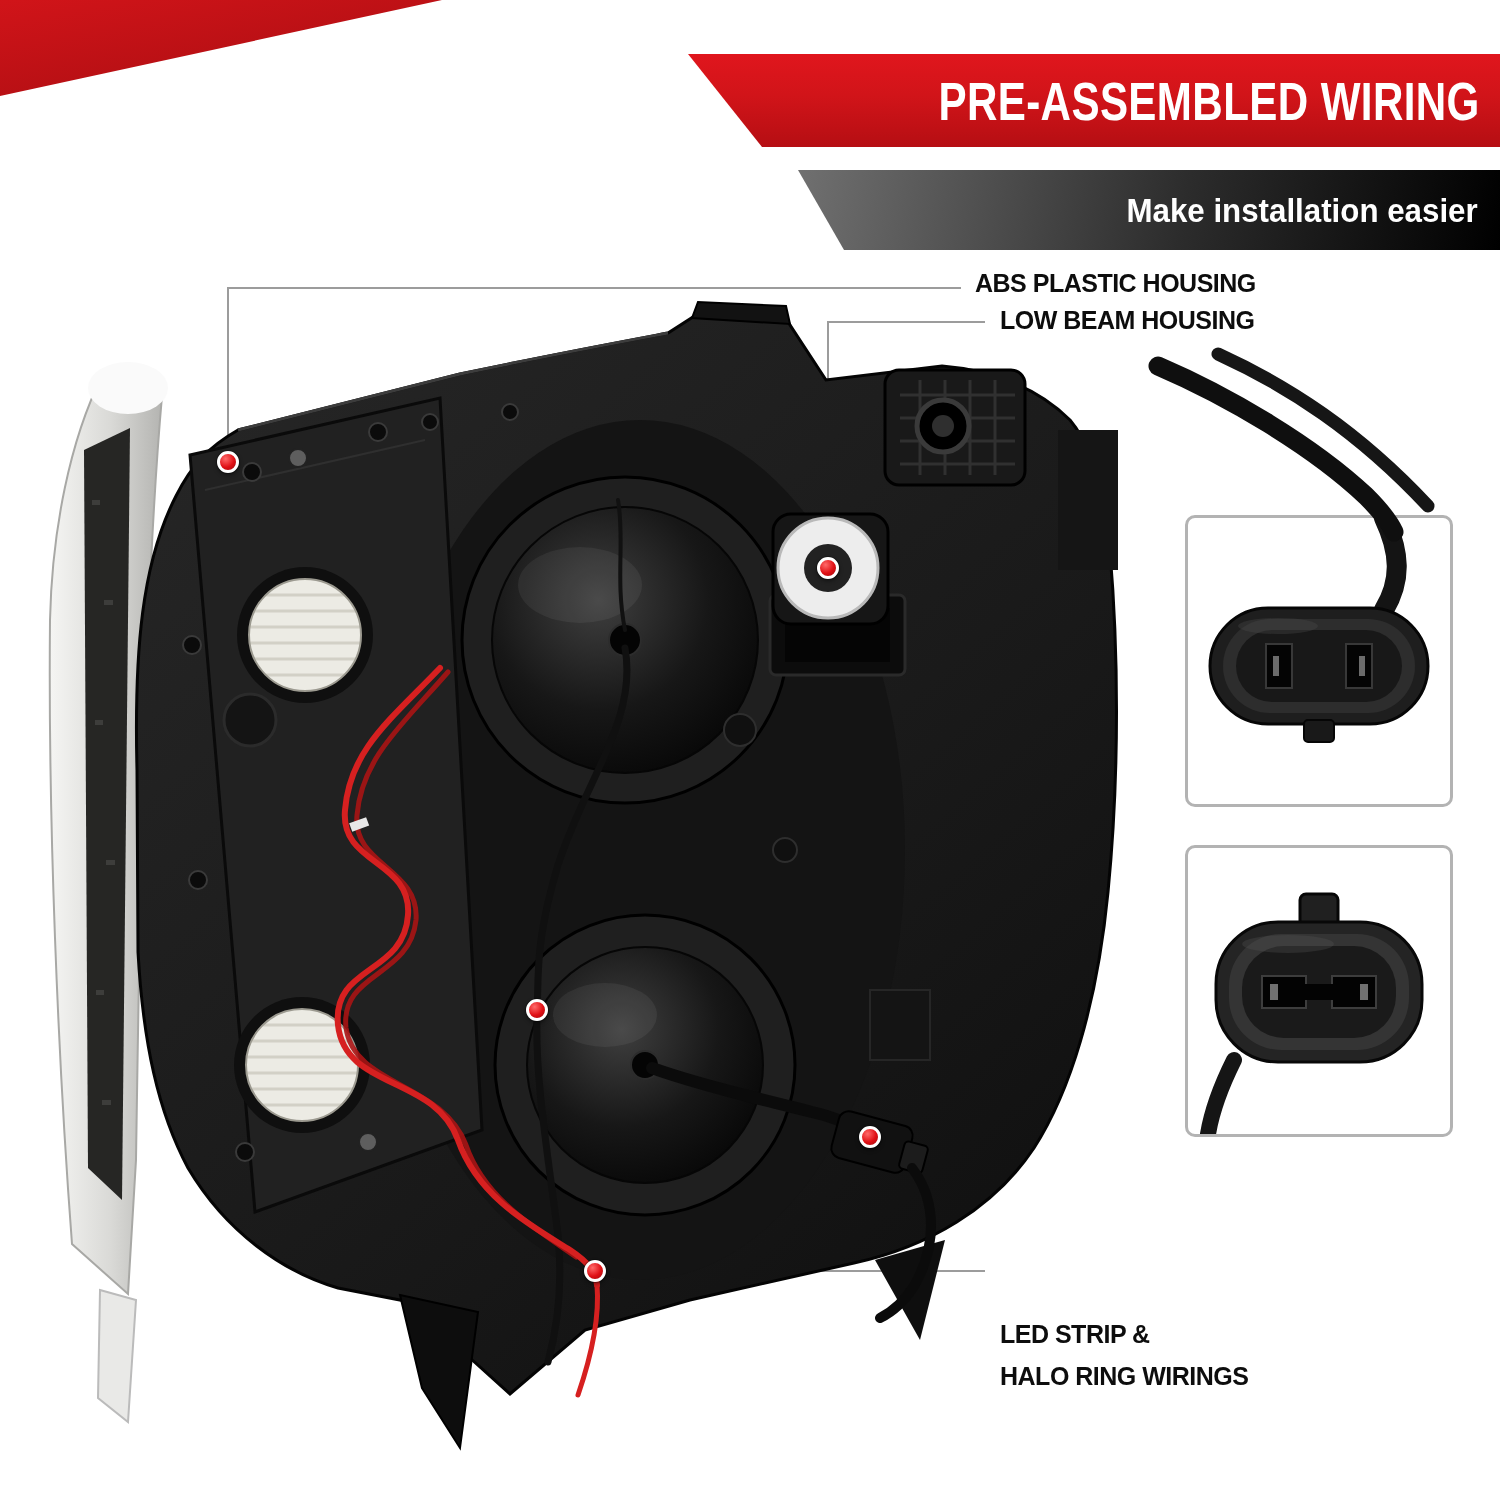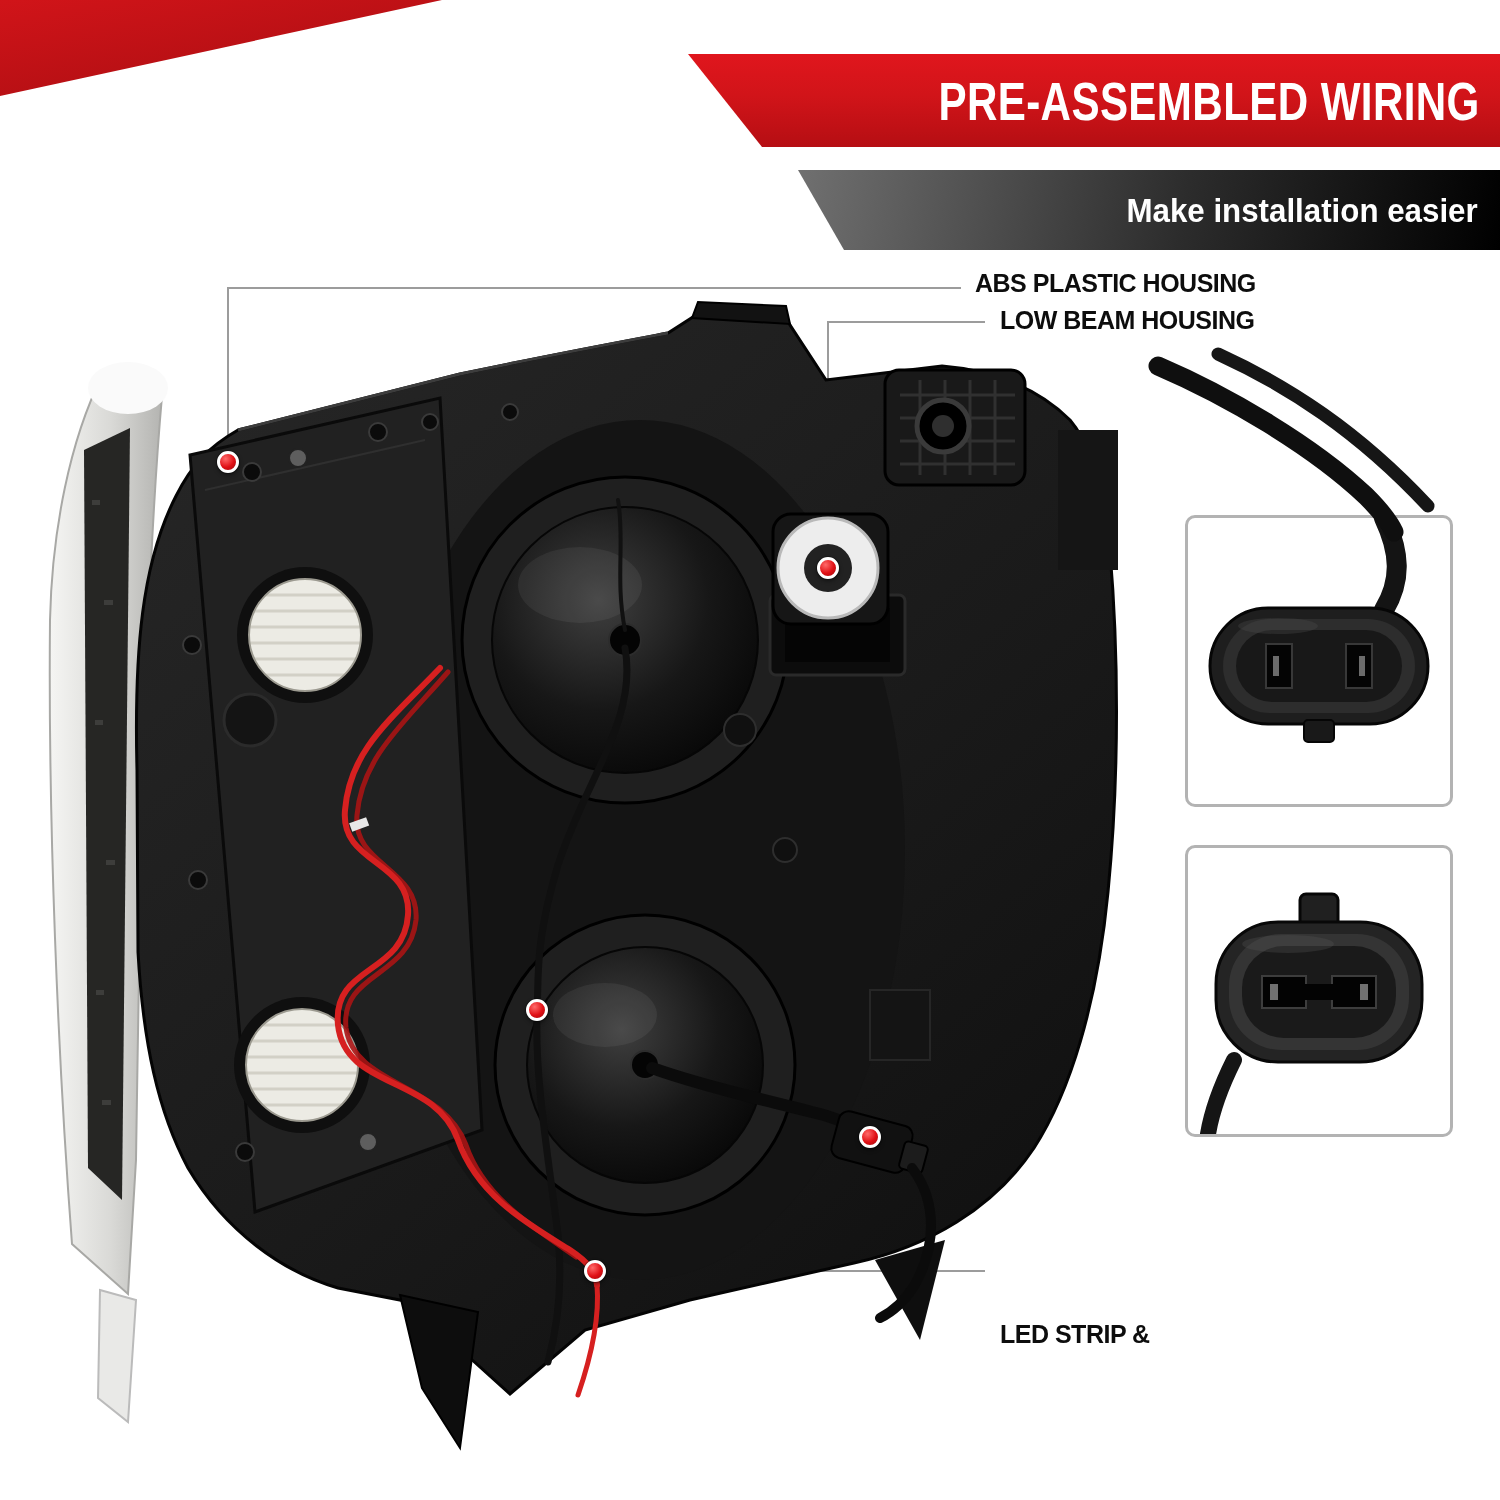--- a/index.html
+++ b/index.html
@@ -238,15 +238,16 @@
   <div class="dot" style="left:228px;top:462px;"></div>
   <div class="dot" style="left:828px;top:568px;"></div>
   <div class="dot" style="left:537px;top:1010px;"></div>
   <div class="dot" style="left:870px;top:1137px;"></div>
   <div class="dot" style="left:595px;top:1271px;"></div>
 
   <div class="label" style="left:975px;top:271px;">ABS PLASTIC HOUSING</div>
   <div class="label" style="left:1000px;top:308px;">LOW BEAM HOUSING</div>
   <div class="label two-line" style="left:1000px;top:1280px;margin-top:33px;">
     <div>LED STRIP &amp;</div>
+    <div>HALO RING WIRINGS</div>
   </div>
 
 </div>
 
 </body></html>

